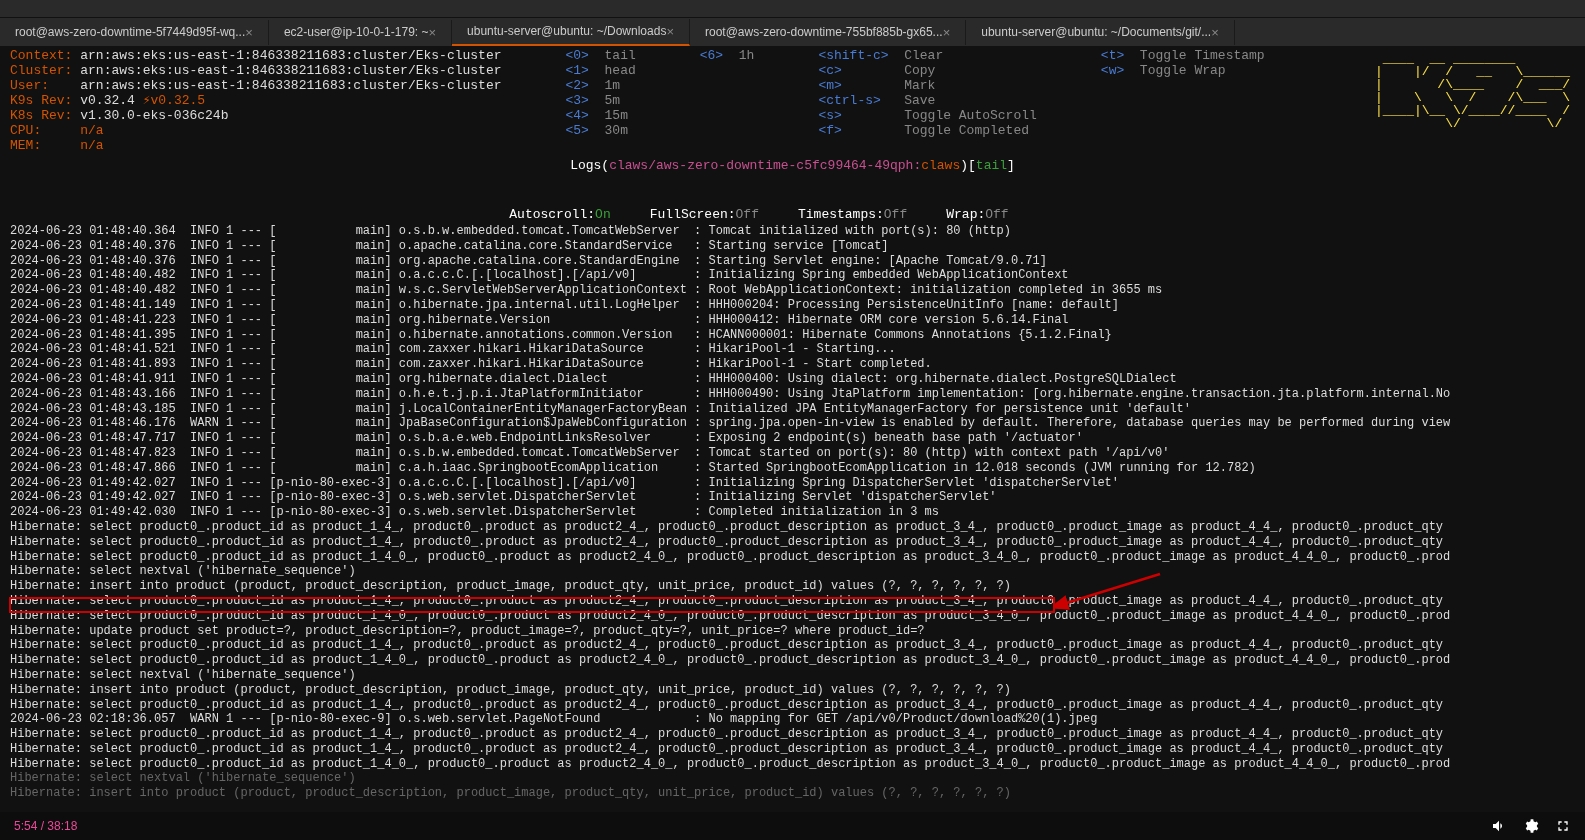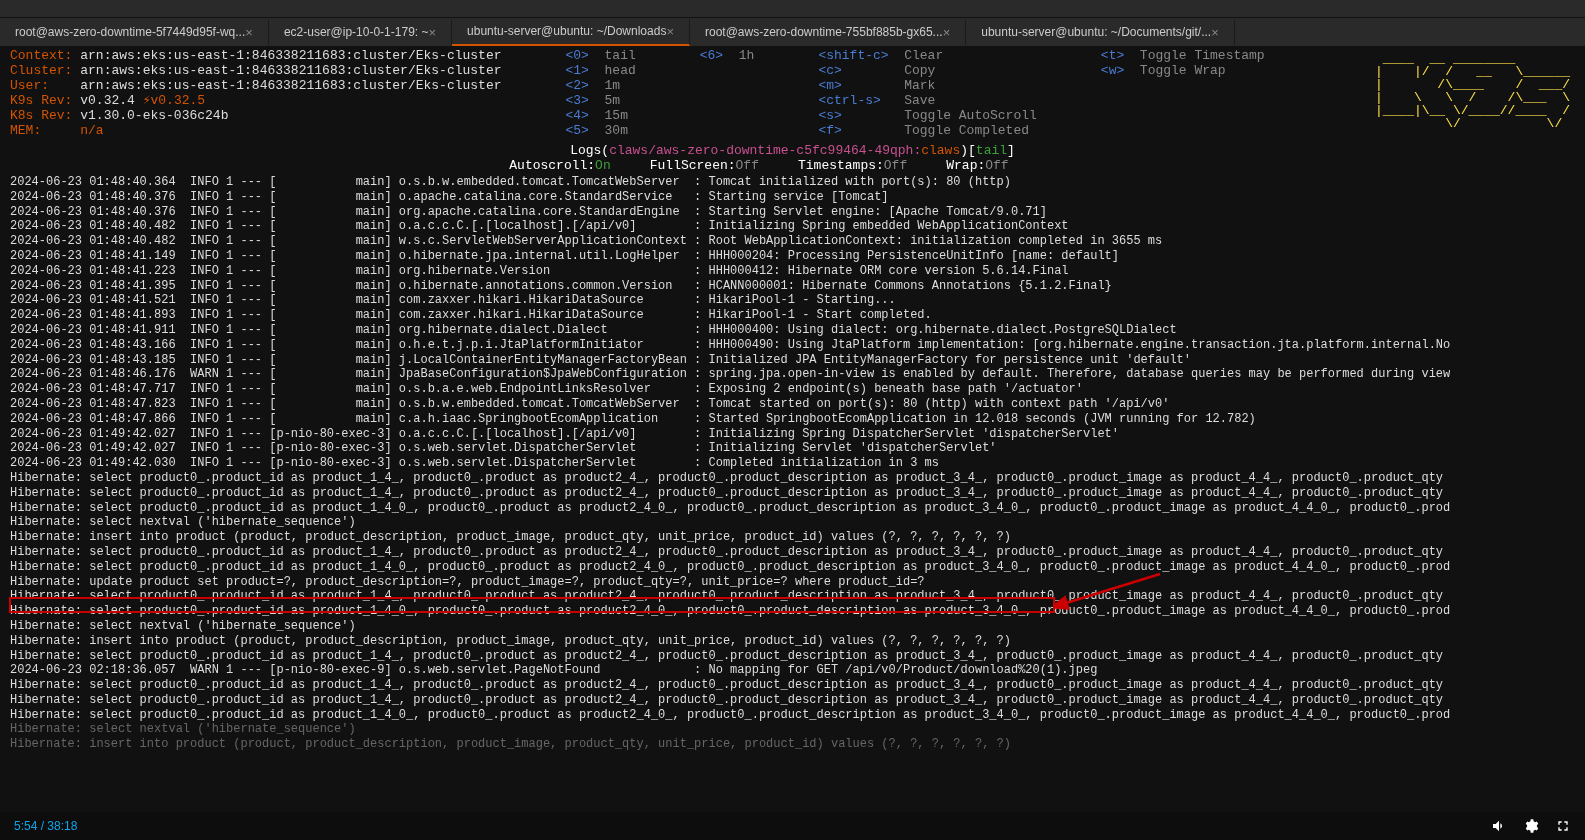--- a/index.html
+++ b/index.html
@@ -74,20 +74,21 @@
   line-height: 13px;
 }
 .logs-header {
   text-align: center;
   white-space: pre;
   margin-top: 5px;
 }
 .status-bar {
   white-space: pre;
   margin-bottom: 2px;
+  margin-top: 34px;
 }
 .log-lines {
   white-space: pre;
   line-height: 14.8px;
   color: #ddd;
   font-size: 12px;
 }
 .log-line {
   white-space: pre;
   overflow: hidden;
@@ -107,21 +108,21 @@
 .video-controls {
   position: absolute;
   bottom: 0;
   left: 0;
   right: 0;
   height: 28px;
   background: rgba(0,0,0,0.5);
   display: flex;
   align-items: center;
   padding: 0 14px;
-  color: #0ea5e9;
+  color: #ec4899;
   font-family: sans-serif;
   font-size: 12px;
   justify-content: space-between;
 }
 .vc-right { display: flex; gap: 16px; align-items: center; }
 .vc-icon { width: 16px; height: 16px; }
 </style>
 </head>
 <body>
 
@@ -152,20 +153,21 @@
 
 <div class="terminal">
 
   <div class="header-section">
     <div class="context-block">
       <div class="line"><span class="c-orange">Context:</span> <span class="c-white">arn:aws:eks:us-east-1:846338211683:cluster/Eks-cluster</span></div>
       <div class="line"><span class="c-orange">Cluster:</span> <span class="c-white">arn:aws:eks:us-east-1:846338211683:cluster/Eks-cluster</span></div>
       <div class="line"><span class="c-orange">User:</span>    <span class="c-white">arn:aws:eks:us-east-1:846338211683:cluster/Eks-cluster</span></div>
       <div class="line"><span class="c-orange">K9s Rev:</span> <span class="c-white">v0.32.4</span> <span class="c-orange">⚡v0.32.5</span></div>
       <div class="line"><span class="c-orange">K8s Rev:</span> <span class="c-white">v1.30.0-eks-036c24b</span></div>
+      <div class="line"><span class="c-orange">CPU:</span>     <span class="c-orange">n/a</span></div>
       <div class="line"><span class="c-orange">MEM:</span>     <span class="c-orange">n/a</span></div>
     </div>
     <div class="shortcuts" id="sc-col1">
         <div class="line"><span class="c-blue">&lt;0&gt; </span><span class="c-gray"> tail</span></div>
         <div class="line"><span class="c-blue">&lt;1&gt; </span><span class="c-gray"> head</span></div>
         <div class="line"><span class="c-blue">&lt;2&gt; </span><span class="c-gray"> 1m</span></div>
         <div class="line"><span class="c-blue">&lt;3&gt; </span><span class="c-gray"> 5m</span></div>
         <div class="line"><span class="c-blue">&lt;4&gt; </span><span class="c-gray"> 15m</span></div>
         <div class="line"><span class="c-blue">&lt;5&gt; </span><span class="c-gray"> 30m</span></div>
       </div>

